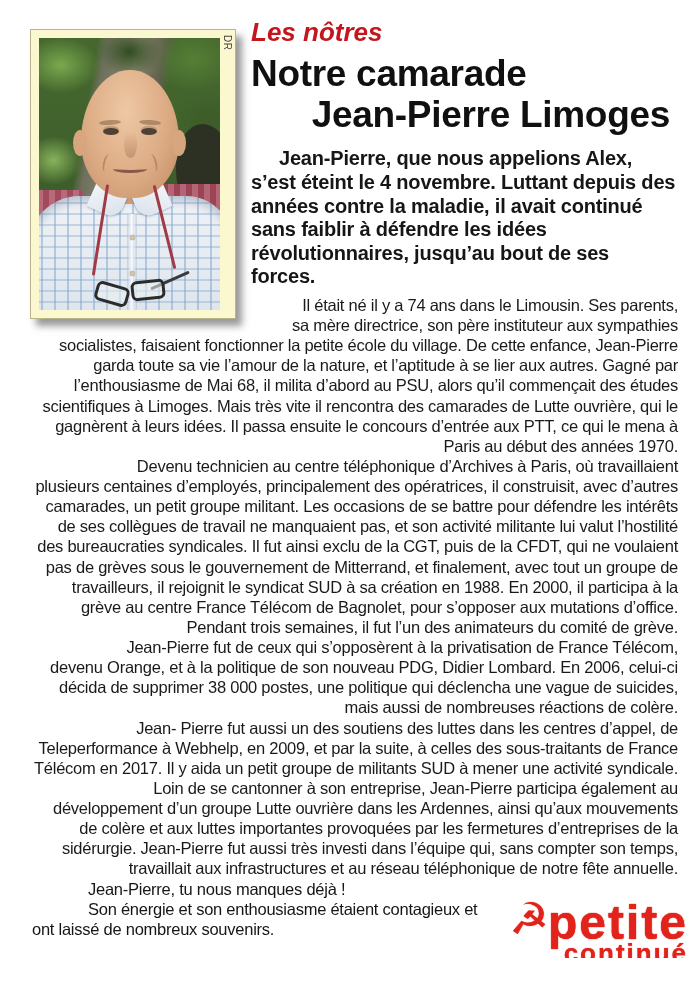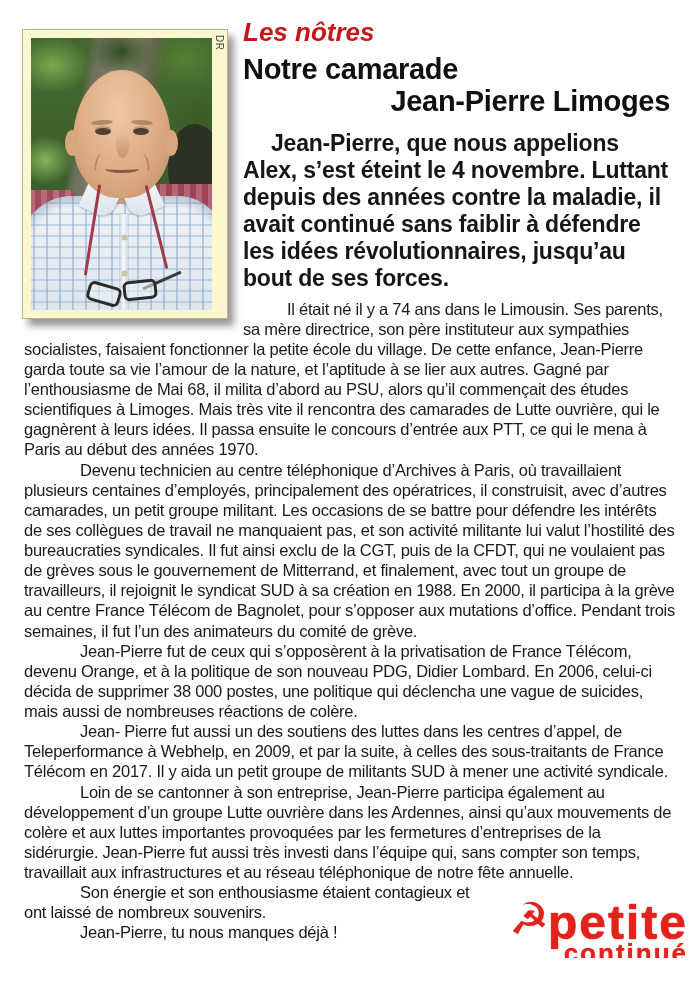--- a/index.html
+++ b/index.html
@@ -6,21 +6,21 @@
     --kicker-color:#c4161c;
     --logo-color:#e2231c;
   }
   *{box-sizing:border-box;}
   html,body{margin:0;padding:0;}
   body{
     width:700px;height:990px;background:#ffffff;
     font-family:"Liberation Sans", sans-serif;color:#161616;
     overflow:hidden;
   }
-  .page{position:relative;width:700px;height:958px;overflow:hidden;}
+  .page{position:relative;width:700px;height:958px;overflow:hidden;padding-left:8px;}
   .article{padding:0 22px 0 24px;}
 
   
   .photo-frame{
     float:left;
     width:206px;height:290px;
     margin:12px 15px 6px -2px;
     background:#fbf8cf;
     border:1px solid #b9b48a;
     padding:8px 16px 9px 8px;
@@ -136,38 +136,39 @@
     background:#3a3a3a;transform:rotate(-24deg);border-radius:2px;}
 
   
   .kicker{
     margin:17px 0 6px 2px;
     font-size:26px;font-weight:bold;font-style:italic;
     color:var(--kicker-color);
   }
   h1.headline{
     margin:6px 4px 12px 6px;
-    font-size:29px;line-height:1.1;font-weight:bold;color:#101010;
+    font-size:37px;line-height:1.1;font-weight:bold;color:#101010;
     letter-spacing:-0.3px;
   }
   h1.headline .line2{display:block;text-align:right;padding-right:4px;}
 
   .lead{
     margin:8px 2px 6px 0;
-    font-size:23px;line-height:1.18;font-weight:bold;
+    font-size:20px;line-height:1.18;font-weight:bold;
     letter-spacing:-0.2px;
     text-indent:28px;
   }
 
   
   .bodytext p{
     margin:0;
     font-size:16.5px;line-height:1.22;letter-spacing:-0.25px;
     color:#1a1a1a;
     text-indent:56px;
+    text-align:right;
   }
   .bodytext p.first{text-indent:44px;}
 
   .closing{width:468px;}
   .closing p{margin:0;font-size:16.5px;line-height:1.22;letter-spacing:-0.25px;text-indent:56px;}
 
   
   .logo{
     position:absolute;top:899px;right:12px;
     color:var(--logo-color);text-align:right;line-height:1;
@@ -239,22 +240,22 @@
 
     <div class="bodytext">
       <p class="first">Il était né il y a 74 ans dans le Limousin. Ses parents, sa mère directrice, son père instituteur aux sympathies socialistes, faisaient fonctionner la petite école du village. De cette enfance, Jean-Pierre garda toute sa vie l’amour de la nature, et l’aptitude à se lier aux autres. Gagné par l’enthousiasme de Mai 68, il milita d’abord au PSU, alors qu’il commençait des études scientifiques à Limoges. Mais très vite il rencontra des camarades de Lutte ouvrière, qui le gagnèrent à leurs idées. Il passa ensuite le concours d’entrée aux PTT, ce qui le mena à Paris au début des années 1970.</p>
       <p>Devenu technicien au centre téléphonique d’Archives à Paris, où travaillaient plusieurs centaines d’employés, principalement des opératrices, il construisit, avec d’autres camarades, un petit groupe militant. Les occasions de se battre pour défendre les intérêts de ses collègues de travail ne manquaient pas, et son activité militante lui valut l’hostilité des bureaucraties syndicales. Il fut ainsi exclu de la CGT, puis de la CFDT, qui ne voulaient pas de grèves sous le gouvernement de Mitterrand, et finalement, avec tout un groupe de travailleurs, il rejoignit le syndicat SUD à sa création en 1988. En 2000, il participa à la grève au centre France Télécom de Bagnolet, pour s’opposer aux mutations d’office. Pendant trois semaines, il fut l’un des animateurs du comité de grève.</p>
       <p>Jean-Pierre fut de ceux qui s’opposèrent à la privatisation de France Télécom, devenu Orange, et à la politique de son nouveau PDG, Didier Lombard. En 2006, celui-ci décida de supprimer 38 000 postes, une politique qui déclencha une vague de suicides, mais aussi de nombreuses réactions de colère.</p>
       <p>Jean- Pierre fut aussi un des soutiens des luttes dans les centres d’appel, de Teleperformance à Webhelp, en 2009, et par la suite, à celles des sous-traitants de France Télécom en 2017. Il y aida un petit groupe de militants SUD à mener une activité syndicale.</p>
       <p>Loin de se cantonner à son entreprise, Jean-Pierre participa également au développement d’un groupe Lutte ouvrière dans les Ardennes, ainsi qu’aux mouvements de colère et aux luttes importantes provoquées par les fermetures d’entreprises de la sidérurgie. Jean-Pierre fut aussi très investi dans l’équipe qui, sans compter son temps, travaillait aux infrastructures et au réseau téléphonique de notre fête annuelle.</p>
     </div>
 
     <div class="closing">
+      <p>Jean-Pierre, tu nous manques déjà !</p>
       <p>Son énergie et son enthousiasme étaient contagieux et ont laissé de nombreux souvenirs.</p>
-      <p>Jean-Pierre, tu nous manques déjà !</p>
     </div>
 
   </main>
 
   <div class="logo">
     <div class="row1">
       <span class="hs">☭</span>
       <span class="word1">petite</span>
     </div>
     <div class="word2">continué</div>

